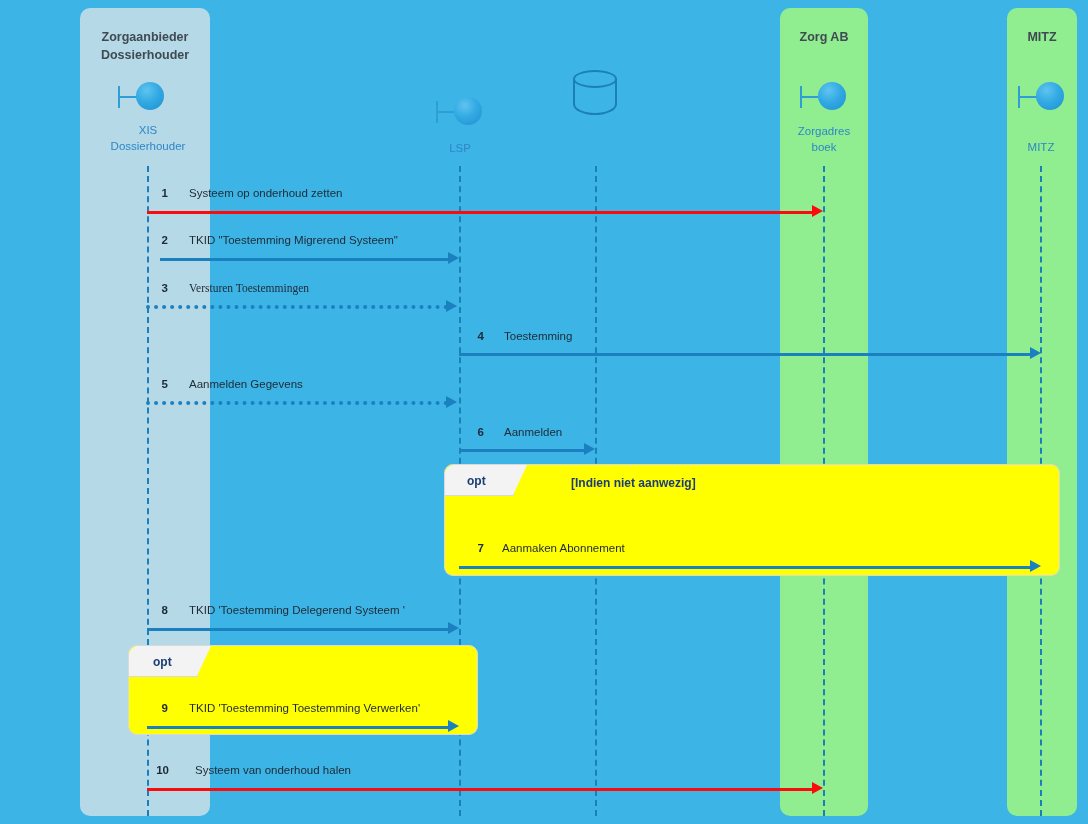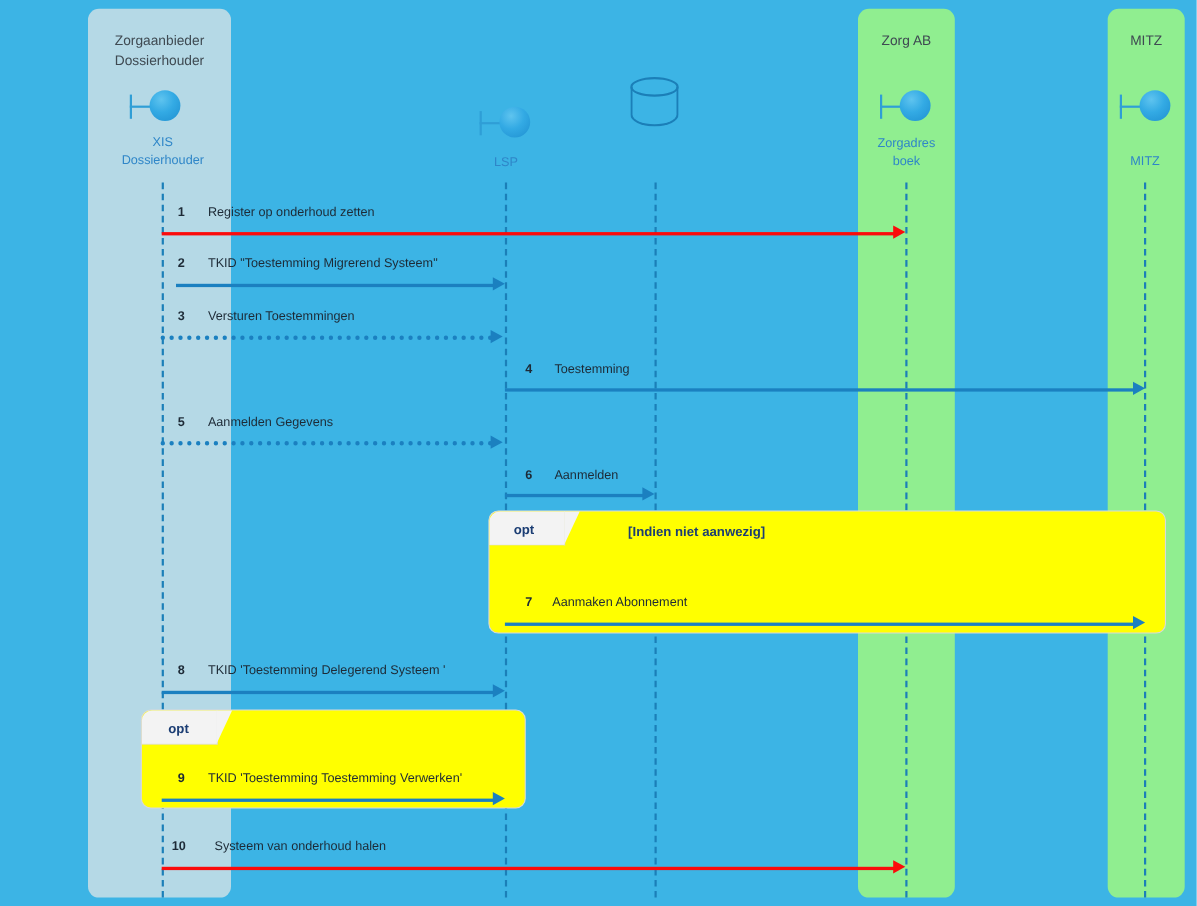--- a/index.html
+++ b/index.html
@@ -25,21 +25,21 @@
   .group-box.light-blue { background: #b5d9e6; }
   .group-box.sky        { background: #87cdfa; }
   .group-box.green      { background: #90ee90; }
 
   .group-title {
     position: absolute;
     left: 0;
     right: 0;
     text-align: center;
     font-size: 12.5px;
-    font-weight: normal;
+    font-weight: bold;
     color: #3f4a52;
     line-height: 18px;
     white-space: pre-line;
   }
 
   
   .actor-icon {
     position: absolute;
     width: 46px;
     height: 34px;
@@ -257,31 +257,31 @@
     <div class="frag-guard" style="left:106px; top:11px;padding-left:20px;">[Indien niet aanwezig]</div>
   </div>
 
   <div class="fragment" style="left:128px; top:645px; width:350px; height:90px;">
     <div class="frag-tab" style="width:68px;"></div>
     <div class="frag-tab-notch" style="left:68px;"></div>
     <div class="frag-op" style="left:24px; top:9px;">opt</div>
   </div>
 
   <div class="msg-num" style="left:140px; top:187px; width:28px;">1</div>
-  <div class="msg-text" style="left:189px; top:187px;">Register op onderhoud zetten</div>
+  <div class="msg-text" style="left:189px; top:187px;">Systeem op onderhoud zetten</div>
   <div class="msg-line solid-red" style="left:147px; top:211px; width:667px;"></div>
   <div class="msg-head red" style="left:812px; top:205px;"></div>
 
   <div class="msg-num" style="left:140px; top:234px; width:28px;">2</div>
   <div class="msg-text" style="left:189px; top:234px;">TKID "Toestemming Migrerend Systeem"</div>
   <div class="msg-line solid-blue" style="left:160px; top:258px; width:290px;"></div>
   <div class="msg-head blue" style="left:448px; top:252px;"></div>
 
   <div class="msg-num" style="left:140px; top:282px; width:28px;">3</div>
-  <div class="msg-text" style="left:189px; top:282px;">Versturen Toestemmingen</div>
+  <div class="msg-text" style="left:189px; top:282px;font-family:Liberation Serif, serif;">Versturen Toestemmingen</div>
   <div class="msg-line dotted-blue" style="left:146px; top:305px; width:302px;"></div>
   <div class="msg-head blue" style="left:446px; top:300px;"></div>
 
   <div class="msg-num" style="left:456px; top:330px; width:28px;">4</div>
   <div class="msg-text" style="left:504px; top:330px;">Toestemming</div>
   <div class="msg-line solid-blue" style="left:459px; top:353px; width:573px;"></div>
   <div class="msg-head blue" style="left:1030px; top:347px;"></div>
 
   <div class="msg-num" style="left:140px; top:378px; width:28px;">5</div>
   <div class="msg-text" style="left:189px; top:378px;">Aanmelden Gegevens</div>

